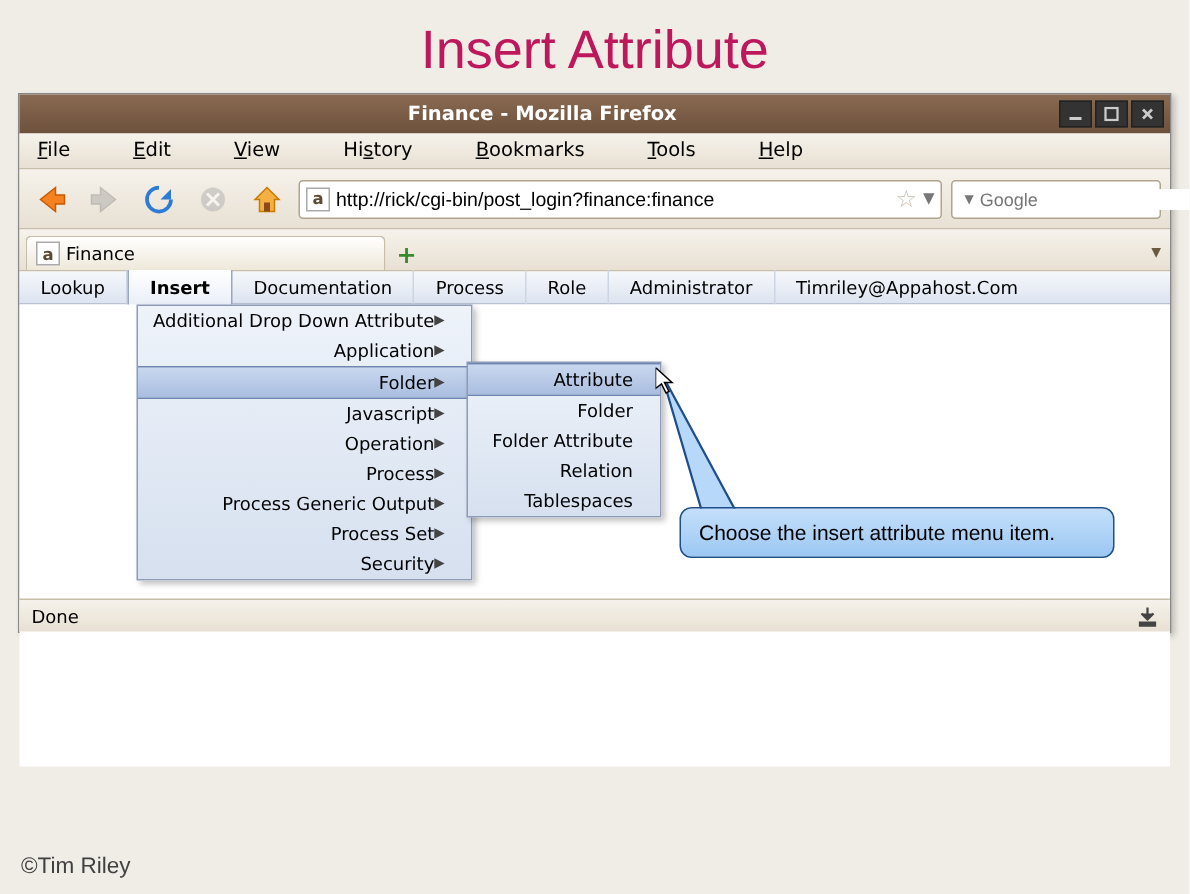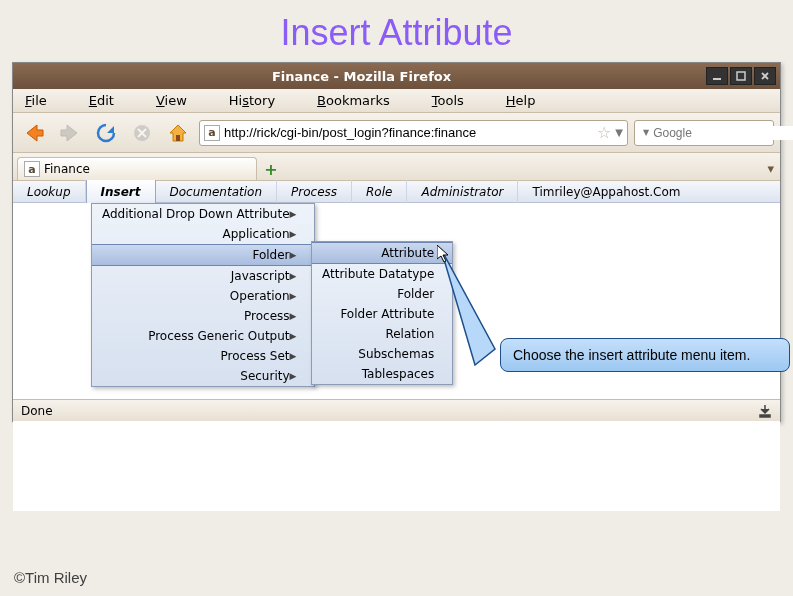--- a/index.html
+++ b/index.html
@@ -6,21 +6,21 @@
   body {
     font-family: "DejaVu Sans", Arial, sans-serif;
     background: #f0ede6;
     width: 793px;
     height: 596px;
     position: relative;
   }
   .slide-title {
     text-align: center;
     font-size: 36px;
-    color: #8b5cf6;
+    color: #be185d;
     padding: 12px 0 4px;
     font-family: Arial, sans-serif;
   }
   .browser {
     margin: 4px 12px 0 12px;
     border: 1px solid #888;
     background: #fff;
     height: 360px;
     position: relative;
     box-shadow: 2px 2px 4px rgba(0,0,0,0.2);
@@ -135,21 +135,20 @@
     height: 22px;
     display: flex;
     align-items: center;
     font-size: 12px;
     border-bottom: 1px solid #b8c2d4;
   }
   .appnav .nav-item {
     padding: 5px 14px;
     border-right: 1px solid #cdd5e4;
     cursor: default;
-    font-style: italic;
   }
   .appnav .nav-item.active {
     background: linear-gradient(#fff, #e9eef8);
     font-weight: bold;
     border: 1px solid #9aa7c2;
     border-top: none;
     border-bottom: none;
   }
   .appnav .nav-user { margin-left: 2px; padding: 3px 12px; }
   
@@ -187,21 +186,20 @@
   .callout {
     position: absolute;
     background: linear-gradient(#c4dffb, #9cc8f2);
     border: 1.5px solid #1e4f8a;
     border-radius: 8px;
     padding: 8px 12px;
     font-size: 14px;
     font-family: Arial, sans-serif;
     width: 290px;
     z-index:40;
-    margin-left:47px;
   }
   .callout-tail {
     position: absolute;
     z-index:40;
   }
   
   .statusbar {
     position: absolute;
     bottom: 0; left: 0; right: 0;
     height: 22px;
@@ -371,33 +369,27 @@
           <span>Security</span>
           <span class="dd-arrow">▶</span>
         </div>
     </div>
 
     <div class="dropdown sub" style="top:38px;left:298px;">
       <div class="dd-item hover">
           <span>Attribute</span>
         </div>
       <div class="dd-item">
-          <span>Attribute Datatype</span>
-        </div>
-      <div class="dd-item">
           <span>Folder</span>
         </div>
       <div class="dd-item">
           <span>Folder Attribute</span>
         </div>
       <div class="dd-item">
           <span>Relation</span>
-        </div>
-      <div class="dd-item">
-          <span>Subschemas</span>
         </div>
       <div class="dd-item">
           <span>Tablespaces</span>
         </div>
     </div>
 
     <svg class="cursor" style="top:42px;left:424px;" viewBox="0 0 14 20">
       <path d="M0 0 L0 14 L4 11 L7 17 L9 16 L6 10 L11 10 Z" fill="#fff" stroke="#000" stroke-width="1"></path>
     </svg>
 

